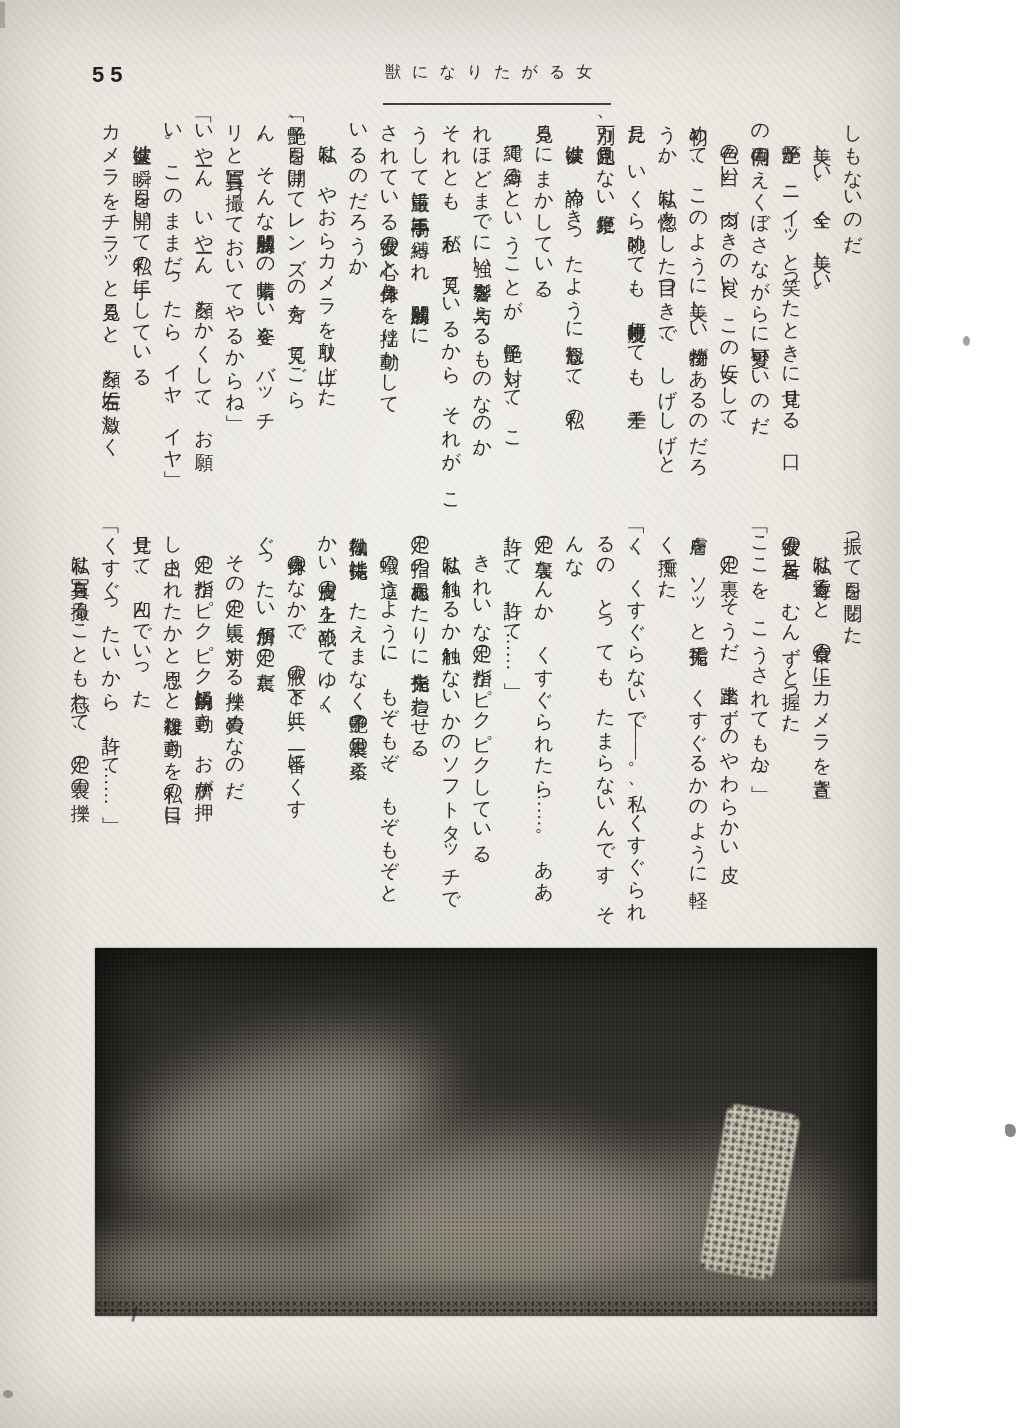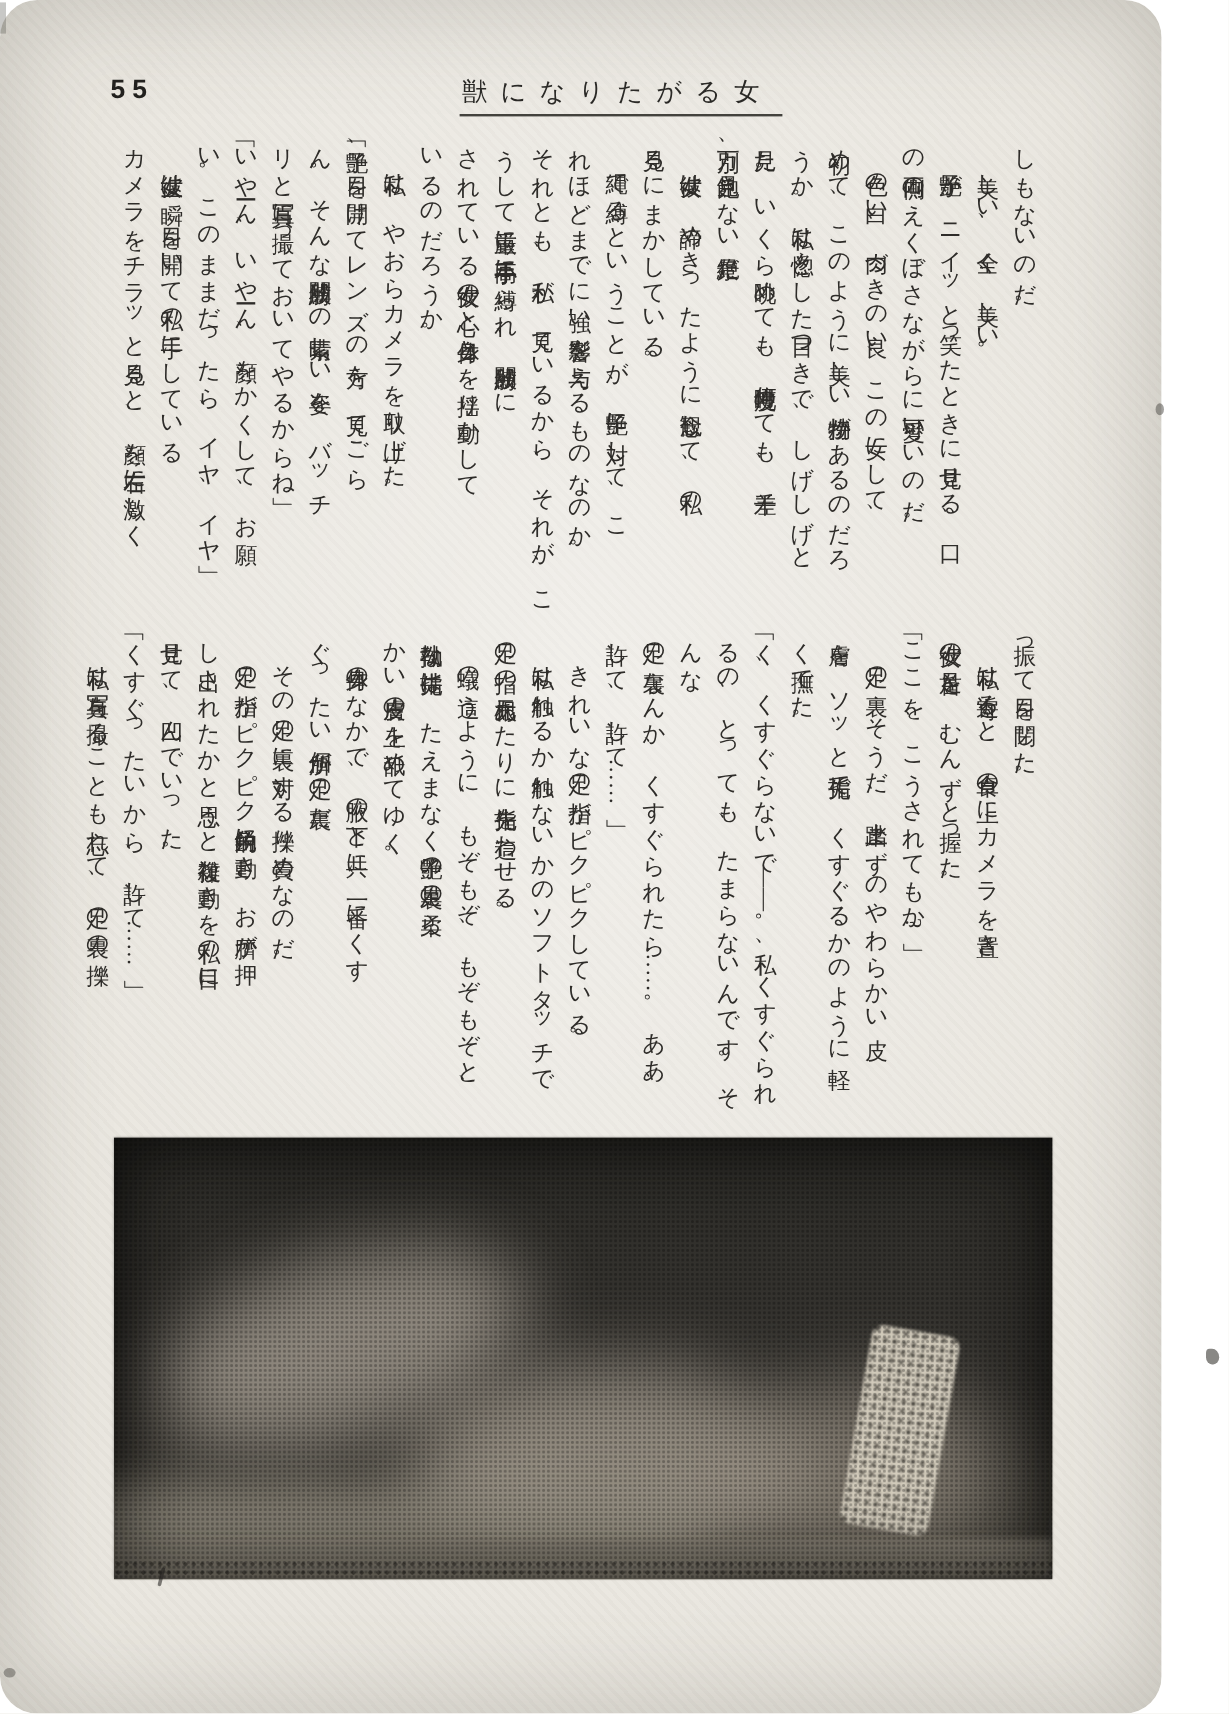--- a/index.html
+++ b/index.html
@@ -1,30 +1,30 @@
 <!DOCTYPE html>
 <html lang="ja"><head>
 <meta charset="utf-8">
 <style>
   html,body{margin:0;padding:0;}
   body{width:1024px;height:1428px;overflow:hidden;
        font-family:"Liberation Serif","DejaVu Serif",serif;}
-  .page{position:relative;width:968px;height:1428px;
+  .page{position:relative;width:900px;height:1428px;
         background:#eae7e0;
         background-image:
           radial-gradient(ellipse at 50% 40%, rgba(255,255,255,0.35), rgba(0,0,0,0) 70%),
           repeating-linear-gradient(47deg, rgba(120,115,105,0.04) 0 3px, rgba(0,0,0,0) 3px 7px);
-        box-shadow: inset 0 0 90px rgba(90,85,75,0.28); border-radius: 31px;}
+        box-shadow: inset 0 0 90px rgba(90,85,75,0.28);}
   
   .pagenum{position:absolute;left:92px;top:62px;
            font-family:"Liberation Sans","DejaVu Sans",sans-serif;
            font-weight:bold;font-size:22px;letter-spacing:6px;color:#22211e;}
   .title{position:absolute;left:383px;top:62px;
-         font-size:21px;color:#2a2926;letter-spacing:11px;
-         padding:0 8px 5px 2px;border-bottom:2px solid #43423d;}
+         font-size:16px;color:#2a2926;letter-spacing:11px;
+         padding:0 8px 20px 2px;border-bottom:2px solid #43423d;}
   
   .vblock{position:absolute;left:95px;width:773px;
           writing-mode:vertical-rl;text-orientation:mixed;
           font-size:19px;line-height:30.9px;letter-spacing:0.6px;
           color:#2e2c29;}
   .vblock .vline{height:100%;}
   #block-top{top:111px;height:393px;}
   #block-mid{top:522px;height:396px;}
   
   .photo{position:absolute;left:95px;top:948px;width:782px;height:368px;

